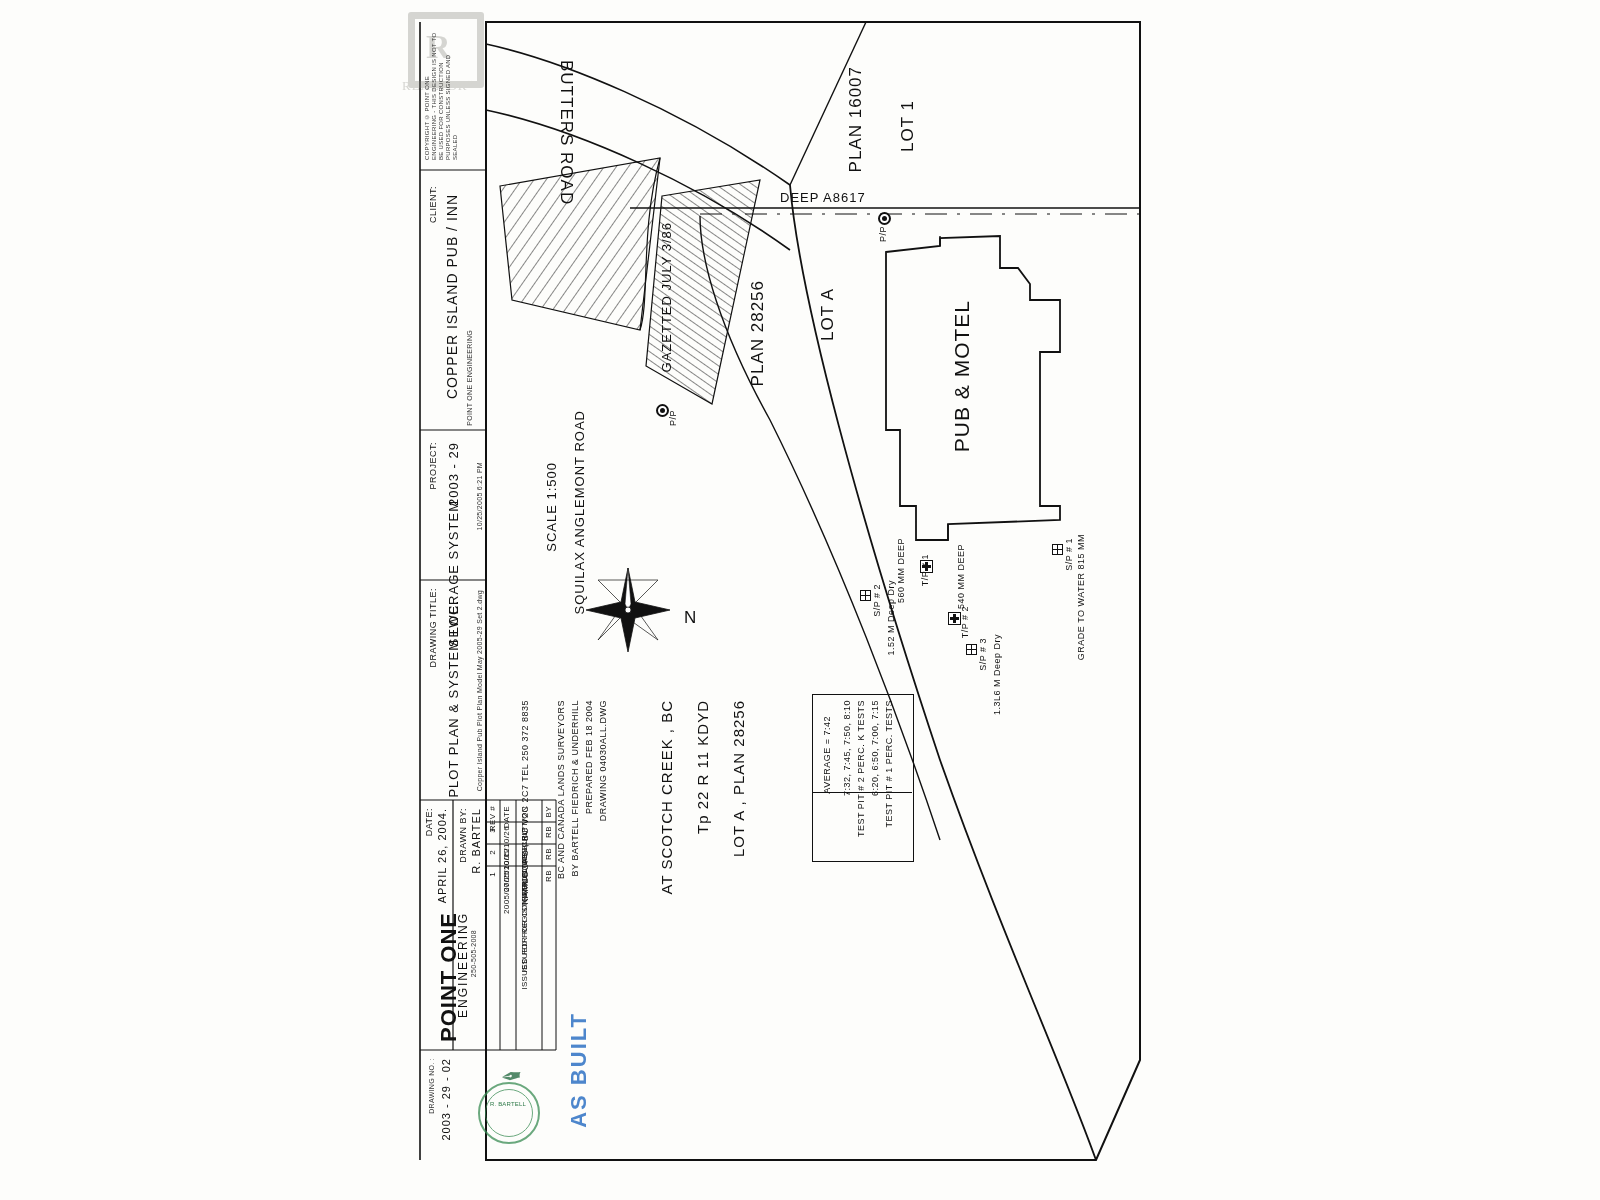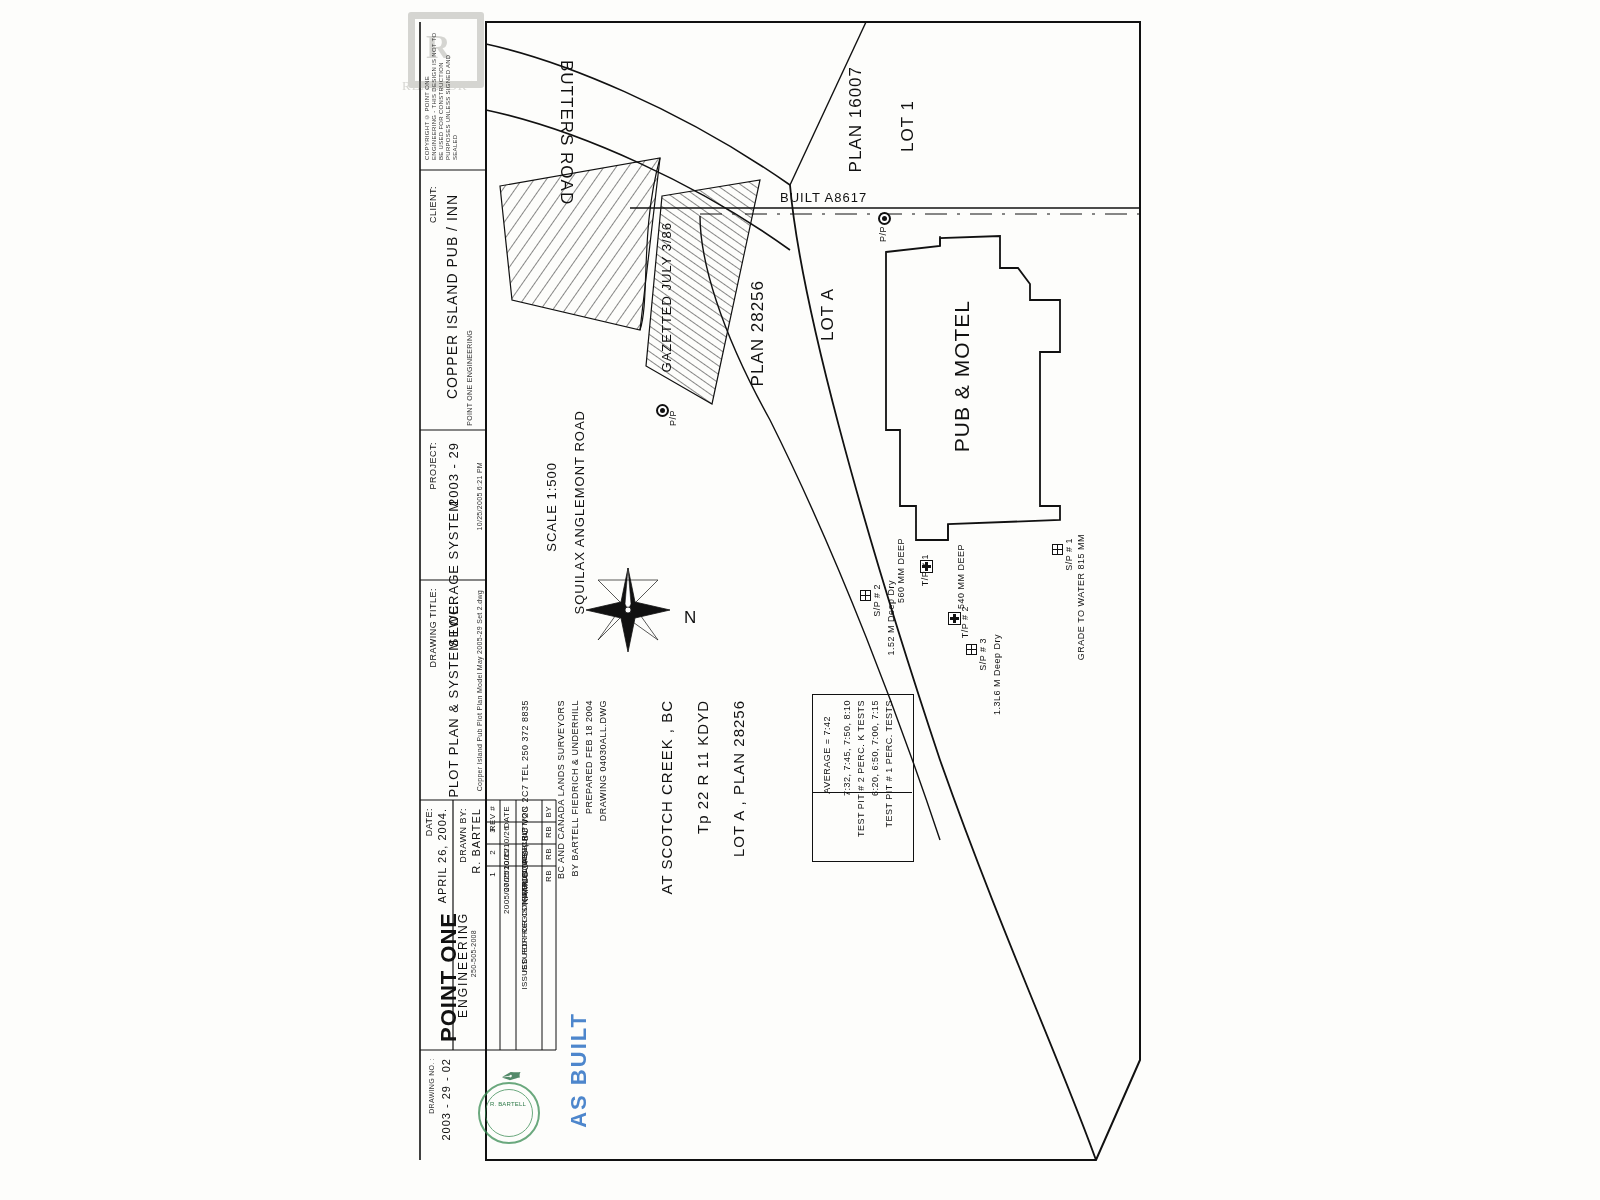--- a/index.html
+++ b/index.html
@@ -246,21 +246,21 @@
 
   <div class="lbl big" style="left:846px; top:66px;">
     <span class="rot90">PLAN 16007</span>
   </div>
 
   <div class="lbl big" style="left:898px; top:100px;">
     <span class="rot90">LOT 1</span>
   </div>
 
   <div class="lbl med" style="left:780px; top:190px;">
-    <span>BUILT   A8617</span>
+    <span>DEEP   A8617</span>
   </div>
 
   <div class="lbl med" style="left:660px; top:222px; width:40px; line-height:13px;">
     <span class="rot90">GAZETTED JULY 3/86</span>
   </div>
 
   <div class="lbl big" style="left:748px; top:280px;">
     <span class="rot90">PLAN  28256</span>
   </div>
 

